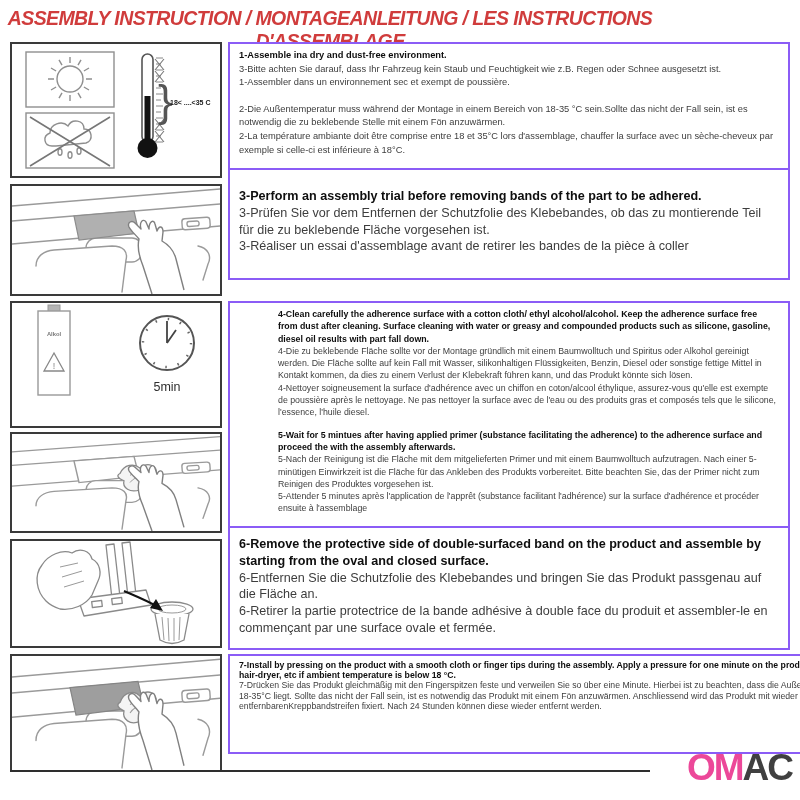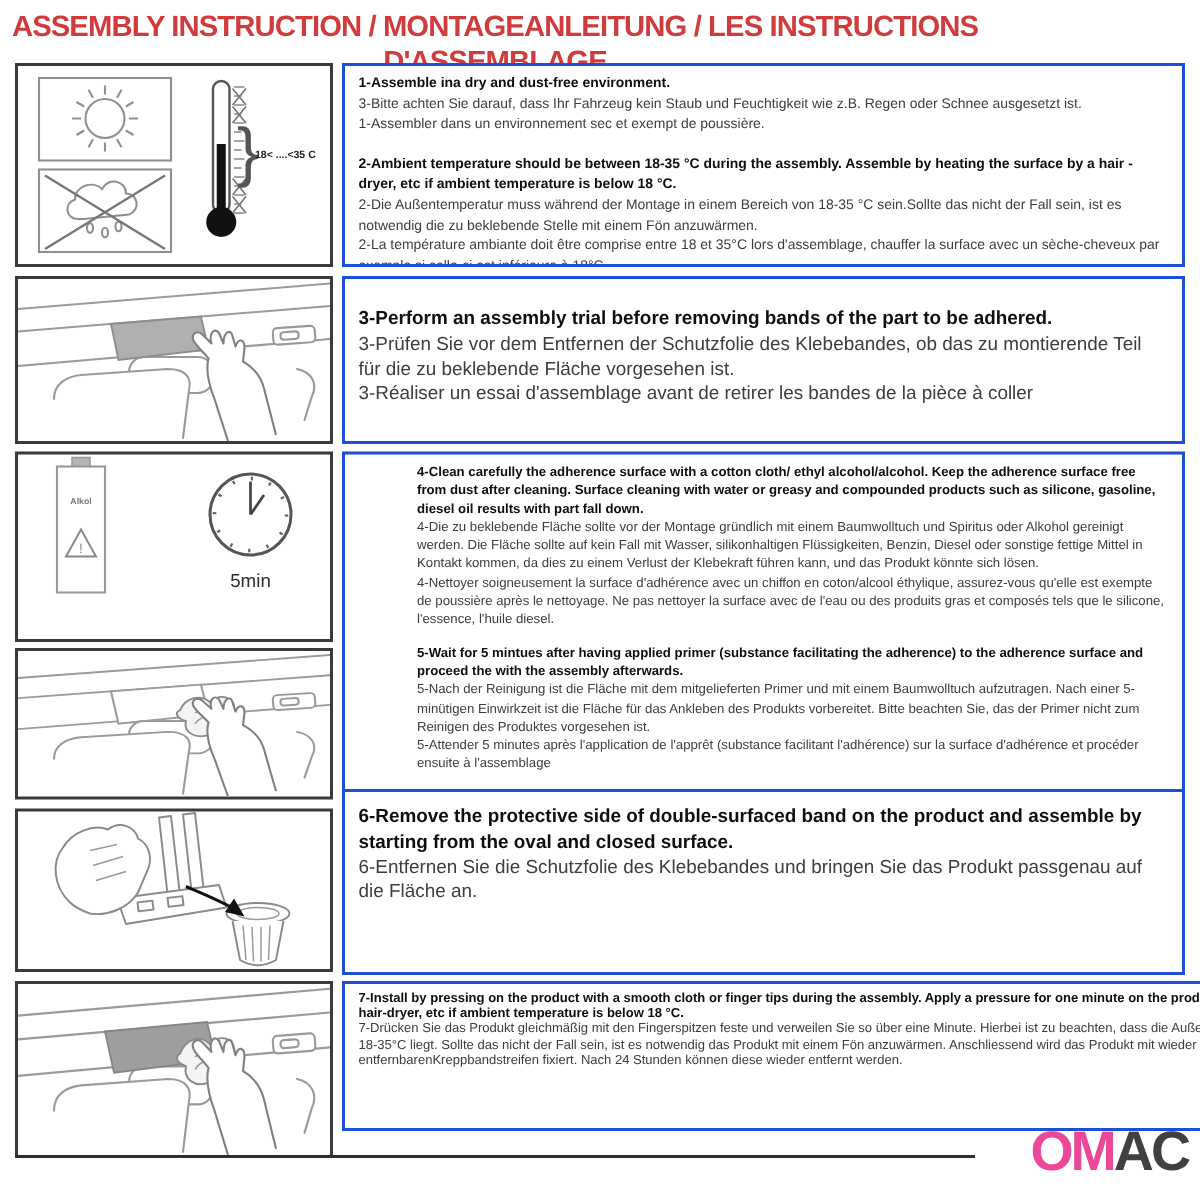--- a/index.html
+++ b/index.html
@@ -1,22 +1,22 @@
 <!DOCTYPE html>
 <html><head>
 <meta charset="utf-8">
 <style>
   html,body{margin:0;padding:0;background:#fff;}
   .page{position:relative;width:800px;height:800px;background:#fff;overflow:hidden;
         font-family:"Liberation Sans", sans-serif;}
   .title{position:absolute;top:7px;left:0;width:660px;text-align:center;
-         color:#d03c3c;font-weight:bold;font-size:19.5px;letter-spacing:-0.6px;}
+         color:#d03c3c;font-weight:bold;font-size:19.5px;letter-spacing:-0.6px;font-style:italic;}
   .ic{position:absolute;background:#fff;border:2px solid #3a3a3a;box-sizing:border-box;}
   .ic svg{display:block;width:100%;height:100%;}
-  .tc{position:absolute;background:#fff;border:2px solid #1d4ed8;box-sizing:border-box;
+  .tc{position:absolute;background:#fff;border:2px solid #8b5cf6;box-sizing:border-box;
       padding:5px 9px;color:#3d3d3d;overflow:hidden;}
   .tc p{margin:0;}
   .tc .en{font-weight:bold;color:#0e0e0e;}
   .f-sm{font-size:9.3px;line-height:13.6px;}
   .f-md{font-size:12.6px;line-height:16.8px;}
   .f-xs{font-size:8.8px;line-height:12.3px;padding-left:48px;}
   .f-xxs{font-size:8.7px;line-height:10.2px;}
   .gap{height:13px;}
   .gap-sm{height:10px;}
   .pad-t{padding-top:18px;}
@@ -58,42 +58,41 @@
         <text x="146" y="72" font-size="44" fill="#555">}</text>
         <text x="158" y="61" font-size="7" font-weight="bold" fill="#1a1a1a">18&lt; ....&lt;35 C</text>
       </g>
     </svg>
   </div>
   <div class="tc f-sm" style="left:228px;top:42px;width:562px;height:136px;">
     <p class="en">1-Assemble ina dry and dust-free environment.</p>
     <p>3-Bitte achten Sie darauf, dass Ihr Fahrzeug kein Staub und Feuchtigkeit wie z.B. Regen oder Schnee ausgesetzt ist.</p>
     <p>1-Assembler dans un environnement sec et exempt de poussière.</p>
     <div class="gap"></div>
-    <p class="en">2-Ambient temperature should be between 18-35 °C  during the assembly. Assemble by heating the surface by a hair -dryer, etc if ambient temperature is below 18 °C.</p>
     <p>2-Die Außentemperatur muss während der Montage in einem Bereich von 18-35 °C  sein.Sollte das nicht der Fall sein, ist es notwendig die zu beklebende Stelle mit einem Fön anzuwärmen.</p>
     <p>2-La température ambiante doit être comprise entre 18 et 35°C lors d'assemblage, chauffer la surface avec un sèche-cheveux par exemple si celle-ci est inférieure à 18°C.</p>
   </div>
 
   <div class="ic" style="left:10px;top:184px;width:212px;height:112px;">
     <svg viewBox="0 0 208 108" preserveAspectRatio="none">
       <g stroke="#9a9a9a" stroke-width="1.4" fill="none" stroke-linecap="round">
         <path d="M0,20 L208,3"></path>
         <path d="M0,35 L208,18"></path>
         <path d="M0,58 L208,40"></path>
         <rect x="74" y="52" rx="10" ry="10" width="56" height="24" fill="#fff"></rect>
         <path d="M24,80 C24,70 32,65 42,64 L100,60 C112,60 116,66 114,74 L110,106" fill="#fff"></path>
         <path d="M186,60 C196,62 200,70 196,78 L191,94"></path>
         <rect x="170" y="32" width="28" height="11" rx="3" transform="rotate(-4 184 37)" fill="#fff"></rect>
         <rect x="175" y="35" width="12" height="5" rx="2" transform="rotate(-4 184 37)"></rect>
       </g>
       <path d="M62,30 L122,25 L127,47 L67,54 Z" fill="#b0b0b0" stroke="#8c8c8c" stroke-width="1.2"></path>
       <path d="M140,108 L131,80 C127,70 125,61 127,53 C123,48 119,45 117,41 C115,36 120,34 123,37 L129,43 C127,36 131,32 134,36 L137,43 C137,35 142,33 143,38 L145,45 C147,39 151,40 151,46 L150,55 C157,59 162,65 164,73 L172,104" fill="#ffffff" stroke="#808080" stroke-width="1.4" stroke-linejoin="round"></path>
     </svg>
   </div>
-  <div class="tc f-md pad-t" style="left:228px;top:184px;width:562px;height:112px;">
+  <div class="tc f-md pad-t" style="left:228px;top:168px;width:562px;height:112px;">
     <p class="en">3-Perform an assembly trial before removing bands of the part to be adhered.</p>
     <p>3-Prüfen Sie vor dem Entfernen der Schutzfolie des Klebebandes, ob das zu montierende Teil für die zu beklebende Fläche vorgesehen ist.</p>
     <p>3-Réaliser un essai d'assemblage avant de retirer les bandes de la pièce à coller</p>
   </div>
 
   <div class="ic" style="left:10px;top:301px;width:212px;height:127px;">
     <svg viewBox="0 0 208 123" preserveAspectRatio="none">
       <g>
         <rect x="36" y="2" width="12" height="7" fill="#b5b5b5" stroke="#999" stroke-width="1"></rect>
         <rect x="26" y="8" width="32" height="84" fill="#fff" stroke="#999" stroke-width="1.4"></rect>
@@ -158,20 +157,21 @@
       </g>
       <g>
         <path d="M112,50 C126,56 136,60 146,66" stroke="#111" stroke-width="2" fill="none"></path>
         <path d="M151,70 L138,67 L144,58 Z" fill="#111"></path>
       </g>
     </svg>
   </div>
   <div class="tc f-md" style="left:228px;top:526px;width:562px;height:124px;padding-top:8px;">
     <p class="en">6-Remove the protective side of double-surfaced band on the product and assemble by starting from the oval and closed surface.</p>
     <p>6-Entfernen Sie die Schutzfolie des Klebebandes und bringen Sie das Produkt passgenau auf die Fläche an.</p>
+    <p>6-Retirer la partie protectrice de la bande adhésive à double face du produit et assembler-le en commençant par une surface ovale et fermée.</p>
   </div>
 
   <div class="ic" style="left:10px;top:654px;width:212px;height:118px;">
     <svg viewBox="0 0 208 108" preserveAspectRatio="none">
       <g stroke="#9a9a9a" stroke-width="1.4" fill="none" stroke-linecap="round">
         <path d="M0,20 L208,3"></path>
         <path d="M0,35 L208,18"></path>
         <path d="M0,58 L208,40"></path>
         <rect x="74" y="52" rx="10" ry="10" width="56" height="24" fill="#fff"></rect>
         <path d="M24,80 C24,70 32,65 42,64 L100,60 C112,60 116,66 114,74 L110,106" fill="#fff"></path>

